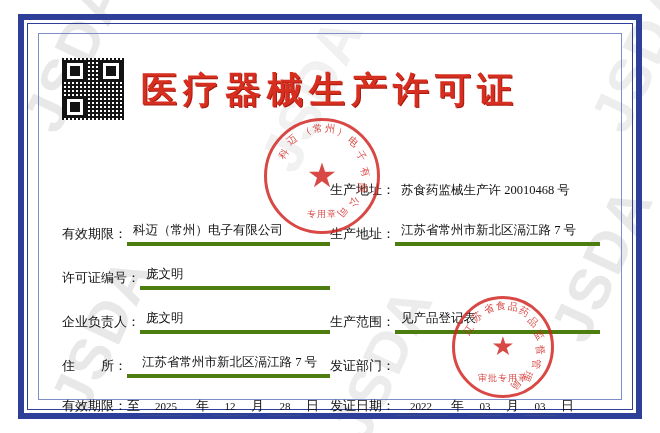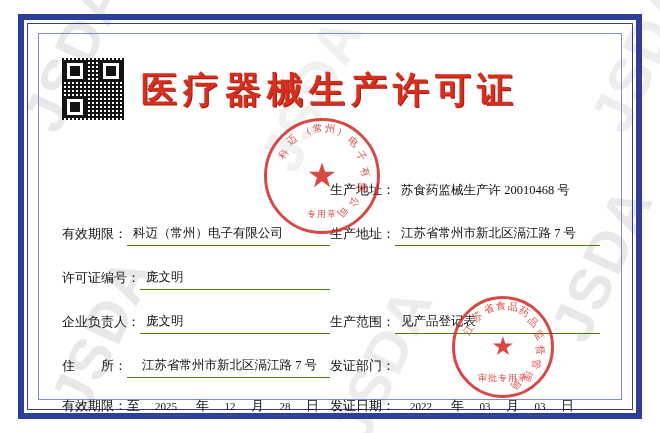--- a/index.html
+++ b/index.html
@@ -132,21 +132,21 @@
     font-size: 13px;
     color: #111;
     white-space: nowrap;
     padding-bottom: 3px;
   }
 
   .value {
     flex: 1;
     font-size: 12.5px;
     color: #111;
-    border-bottom: 1px solid #4d7c0f;
+    border-bottom: 4px solid #4d7c0f;
     padding: 0 4px 3px 6px;
     white-space: nowrap;
     overflow: hidden;
   }
   .value.noline { border-bottom: none; }
   .value.center { text-align: center; }
 
   
   .daterow {
     display: flex;

